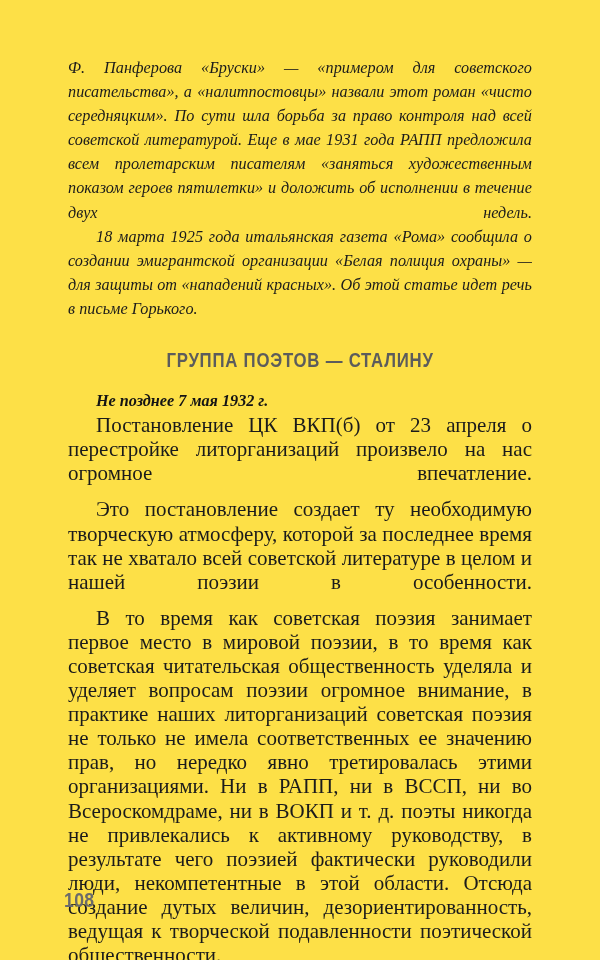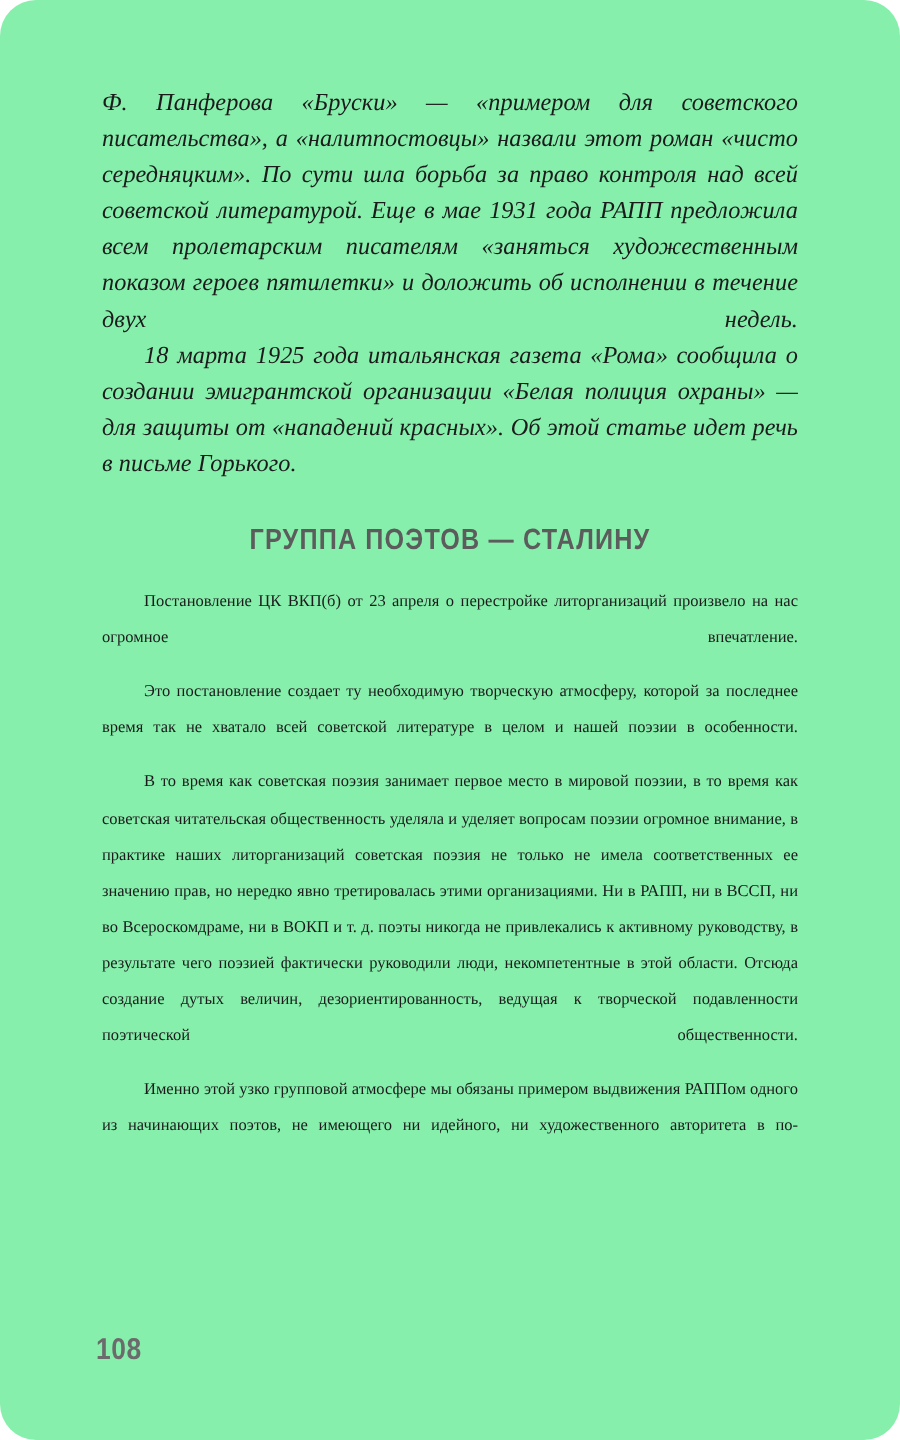--- a/index.html
+++ b/index.html
@@ -6,35 +6,34 @@
   html, body {
     margin: 0;
     padding: 0;
     background: #ffffff;
   }
   .page {
     position: relative;
     width: 600px;
     height: 960px;
     margin: 0 auto;
-    background: #86efac;
+    background: #fde047;
     overflow: hidden;
     box-sizing: border-box;
-    border-radius: 24px;
   }
   .text-column {
     position: absolute;
     left: 68px;
     top: 56px;
     width: 464px;
   }
   .para {
     margin: 0;
     font-family: "Liberation Serif", "DejaVu Serif", serif;
-    font-size: 11px;
+    font-size: 21px;
     line-height: 24.1px;
     color: #1b1b1b;
     text-align: justify;
     text-justify: inter-word;
     hyphens: manual;
     -webkit-hyphens: manual;
   }
   .para.indent {
     text-indent: 28px;
   }
@@ -101,20 +100,21 @@
 
     <div class="intro-block">
       <p class="para italic force-justify-all">Ф. Панферова «Бруски» — «примером для советского писательства», а «налитпостовцы» назвали этот роман «чисто середняцким». По сути шла борьба за право контроля над всей советской литературой. Еще в мае 1931 года РАПП предложила всем пролетарским писателям «заняться художественным показом героев пятилетки» и доложить об исполнении в течение двух недель.</p>
       <p class="para italic indent">18 марта 1925 года итальянская газета «Рома» сообщила о создании эмигрантской организации «Белая полиция охраны» — для защиты от «нападений красных». Об этой статье идет речь в письме Горького.</p>
     </div>
 
     <div class="heading-wrap">
       <h2 class="section-heading">ГРУППА ПОЭТОВ — СТАЛИНУ</h2>
     </div>
 
+    <p class="date-line">Не позднее 7 мая 1932 г.</p>
 
     <div class="body-block">
       <p class="para indent force-justify-all">Постановление ЦК ВКП(б) от 23 апреля о перестройке литорганизаций произвело на нас огромное впечатление.</p>
       <p class="para indent force-justify-all">Это постановление создает ту необходимую творческую атмосферу, которой за последнее время так не хватало всей советской литературе в целом и нашей поэзии в особенности.</p>
       <p class="para indent force-justify-all">В то время как советская поэзия занимает первое место в мировой поэзии, в то время как советская читательская общественность уделяла и уделяет вопросам поэзии огромное внимание, в практике наших литорганизаций советская поэзия не только не имела соответственных ее значению прав, но нередко явно третировалась этими организациями. Ни в РАПП, ни в ВССП, ни во Всероскомдраме, ни в ВОКП и т. д. поэты никогда не привлекались к активному руководству, в результате чего поэзией фактически руководили люди, некомпетентные в этой области. Отсюда создание дутых величин, дезориентированность, ведущая к творческой подавленности поэтической общественности.</p>
       <p class="para indent force-justify-all">Именно этой узко групповой атмосфере мы обязаны примером выдвижения РАППом одного из начинающих поэтов, не имеющего ни идейного, ни художественного авторитета в по-</p>
     </div>
 
   </div>
 

